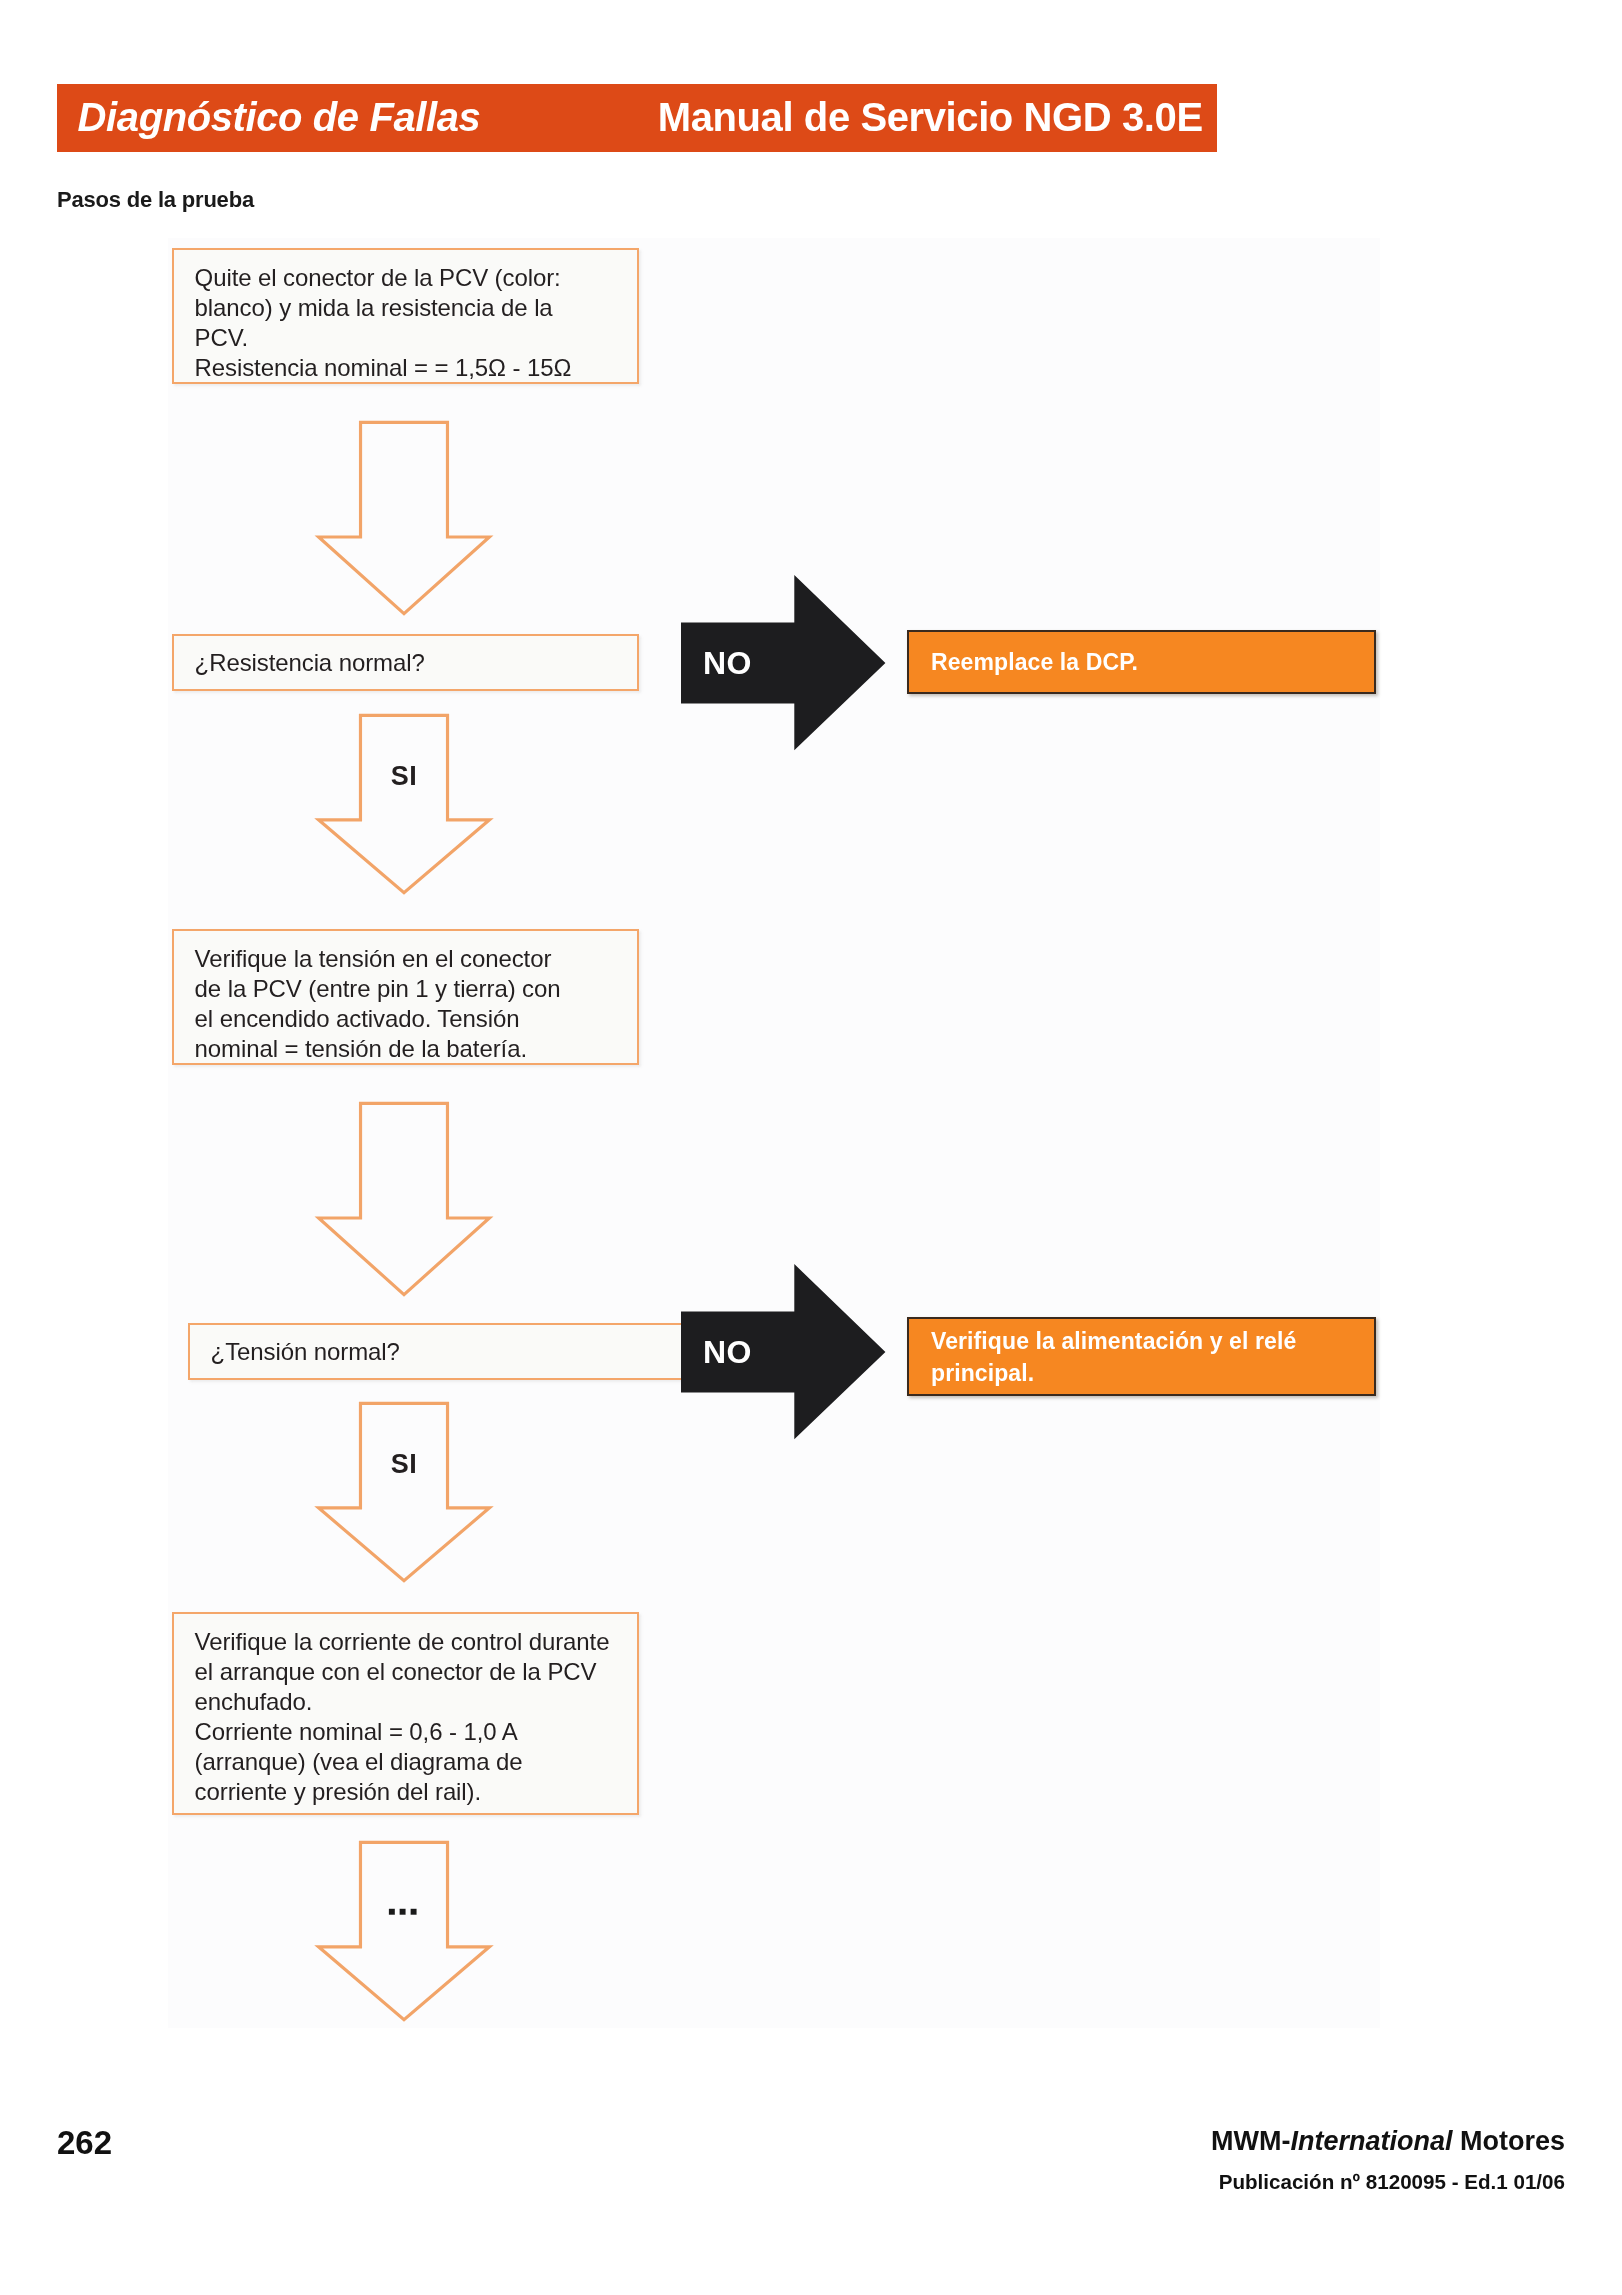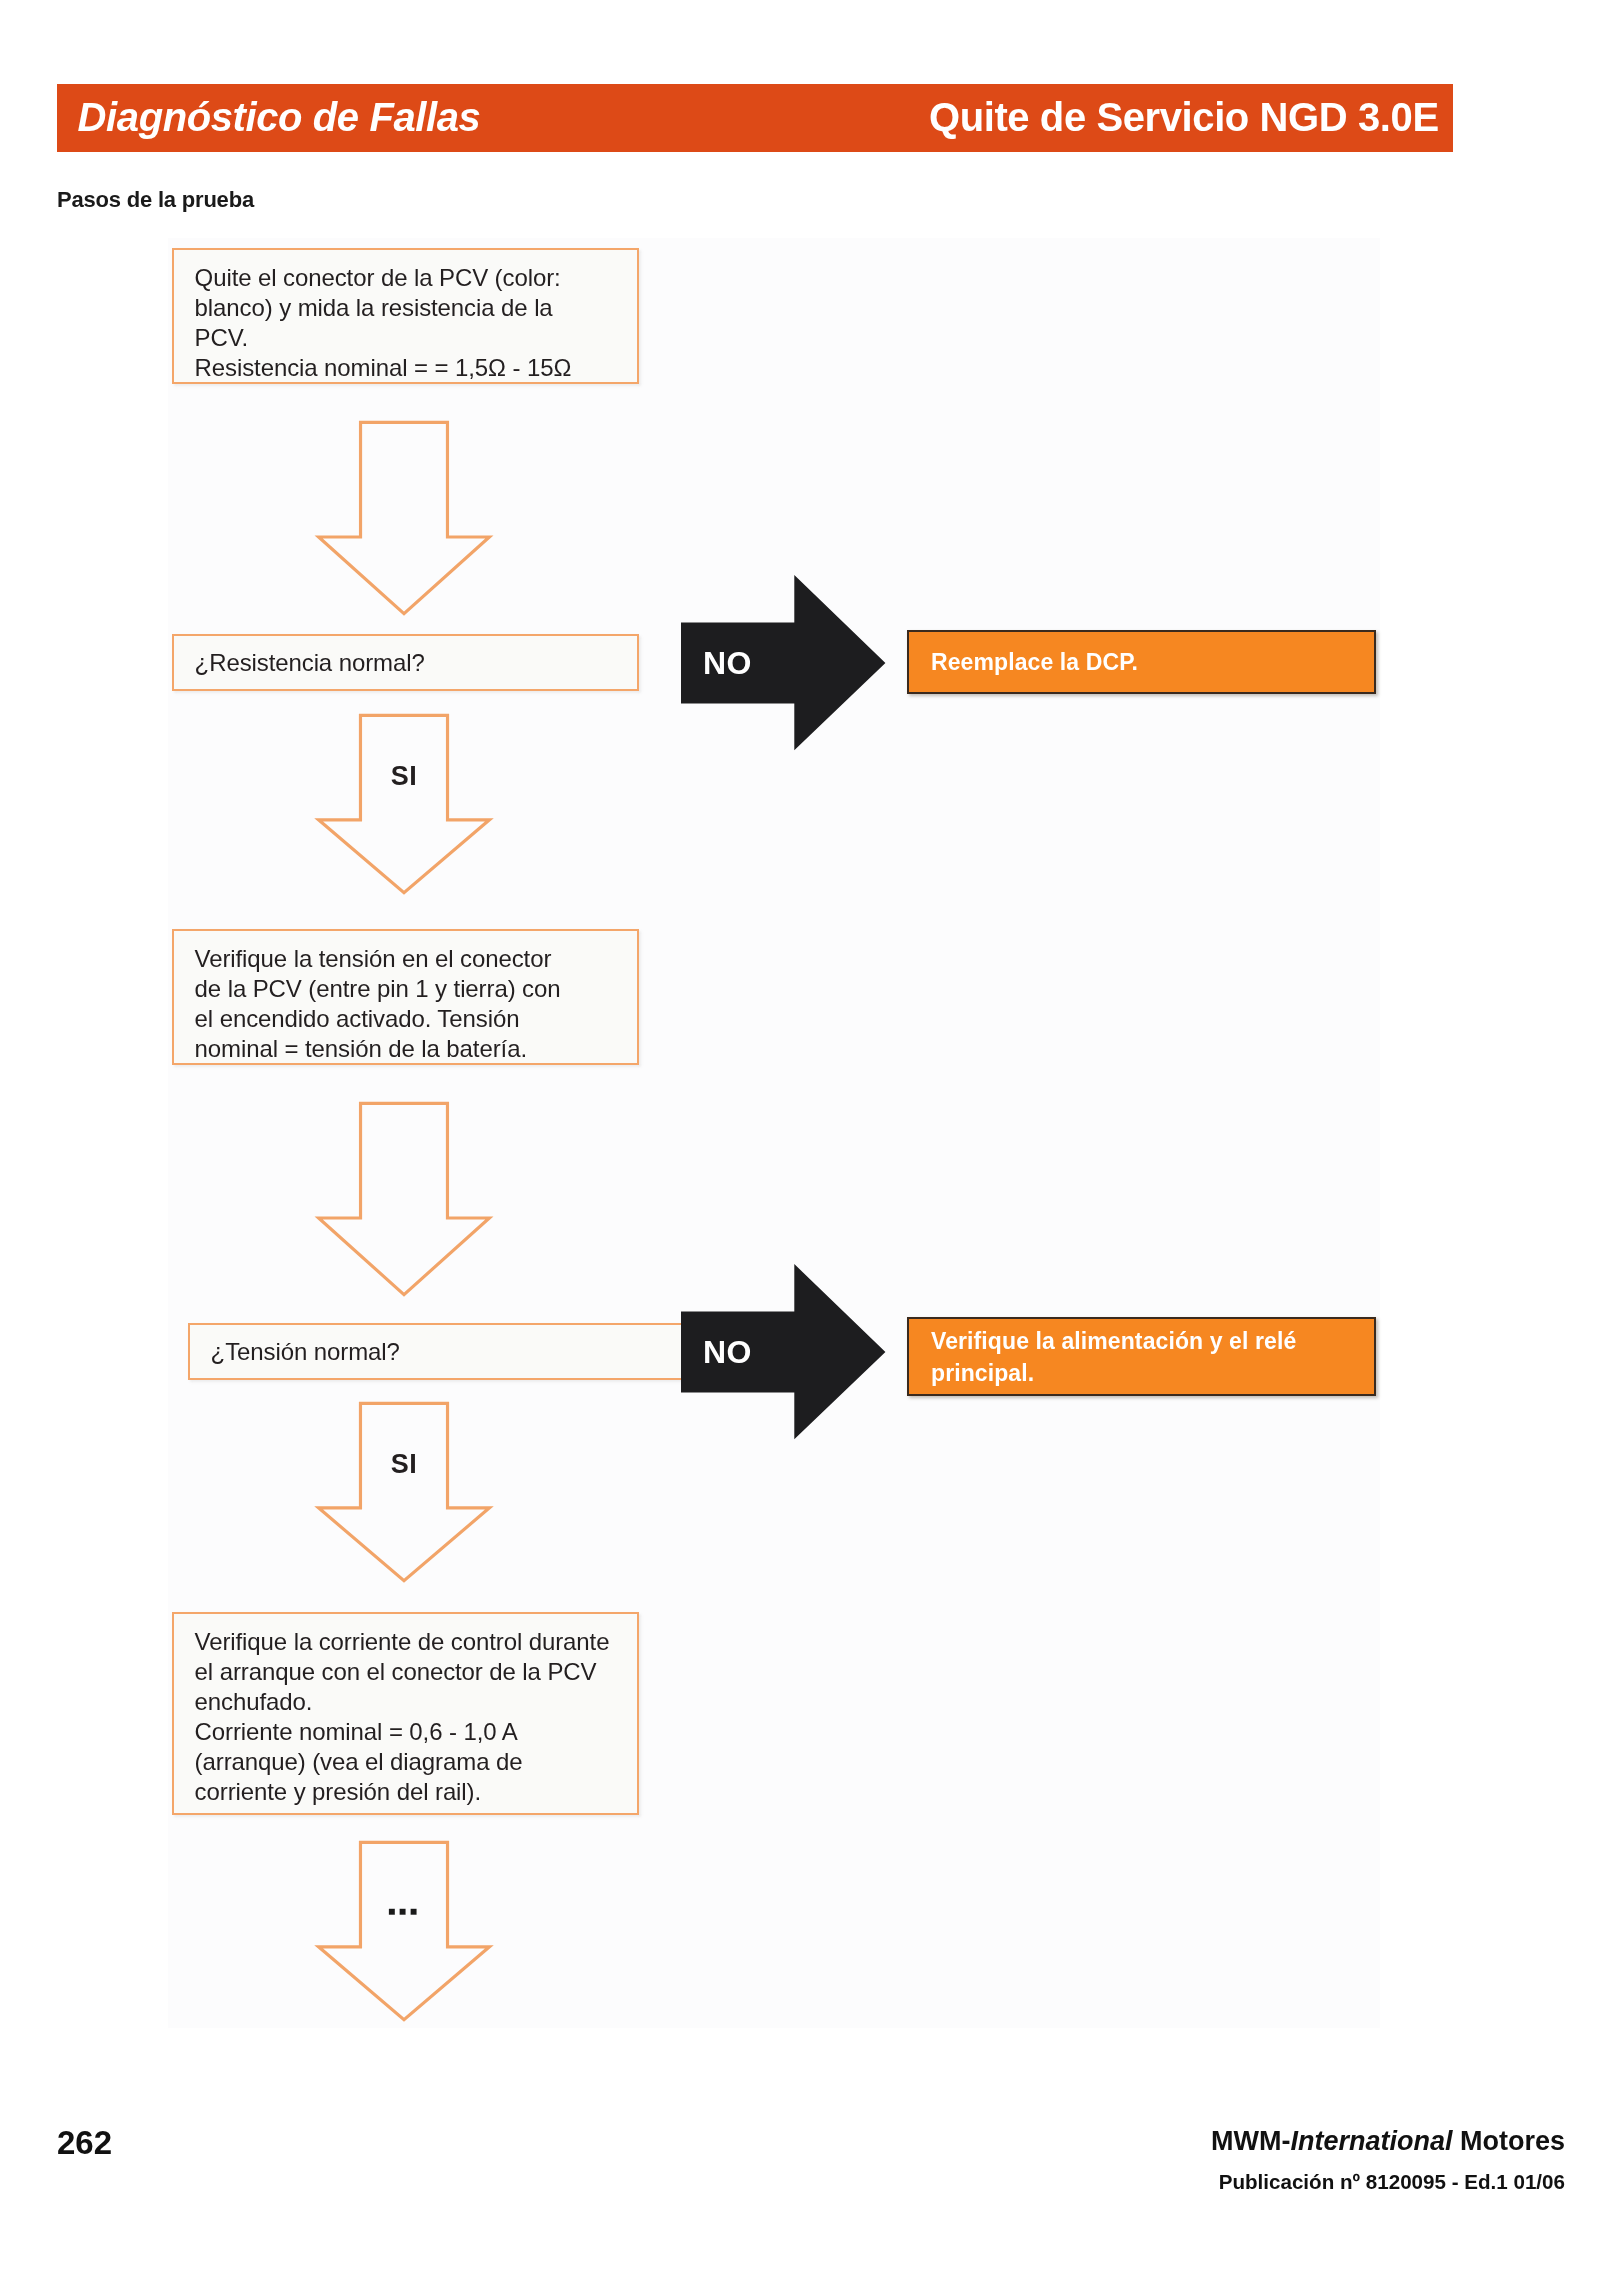--- a/index.html
+++ b/index.html
@@ -13,21 +13,21 @@
     position: relative;
     font-family: "Liberation Sans", sans-serif;
     -webkit-font-smoothing: antialiased;
   }
 
   
   #header-bar {
     position: absolute;
     left: 57px;
     top: 84px;
-    width: 1396px;
+    width: 1160px;
     height: 68px;
     background: #DD4A17;
     display: flex;
     align-items: center;
   }
   #header-left-title {
     position: absolute;
     left: 20.6px;
     top: 50%;
     transform: translateY(-52%);
@@ -186,21 +186,21 @@
     color: #111111;
     white-space: nowrap;
     text-align: left;
   }
 </style>
 </head>
 <body>
 
 <div id="header-bar">
   <div id="header-left-title">Diagnóstico de Fallas</div>
-  <div id="header-right-title">Quite de Servicio NGD 3.0E</div>
+  <div id="header-right-title">Manual de Servicio NGD 3.0E</div>
 </div>
 
 <div id="section-title">Pasos de la prueba</div>
 
 <div id="flowchart">
 
   <div class="fc-box topalign" style="left:4px; top:10.3px; width:467px; height:136px;padding-left:36px;">
     <div class="fc-text">
       <div>Quite el conector de la PCV (color:</div>
       <div>blanco) y mida la resistencia de la</div>

